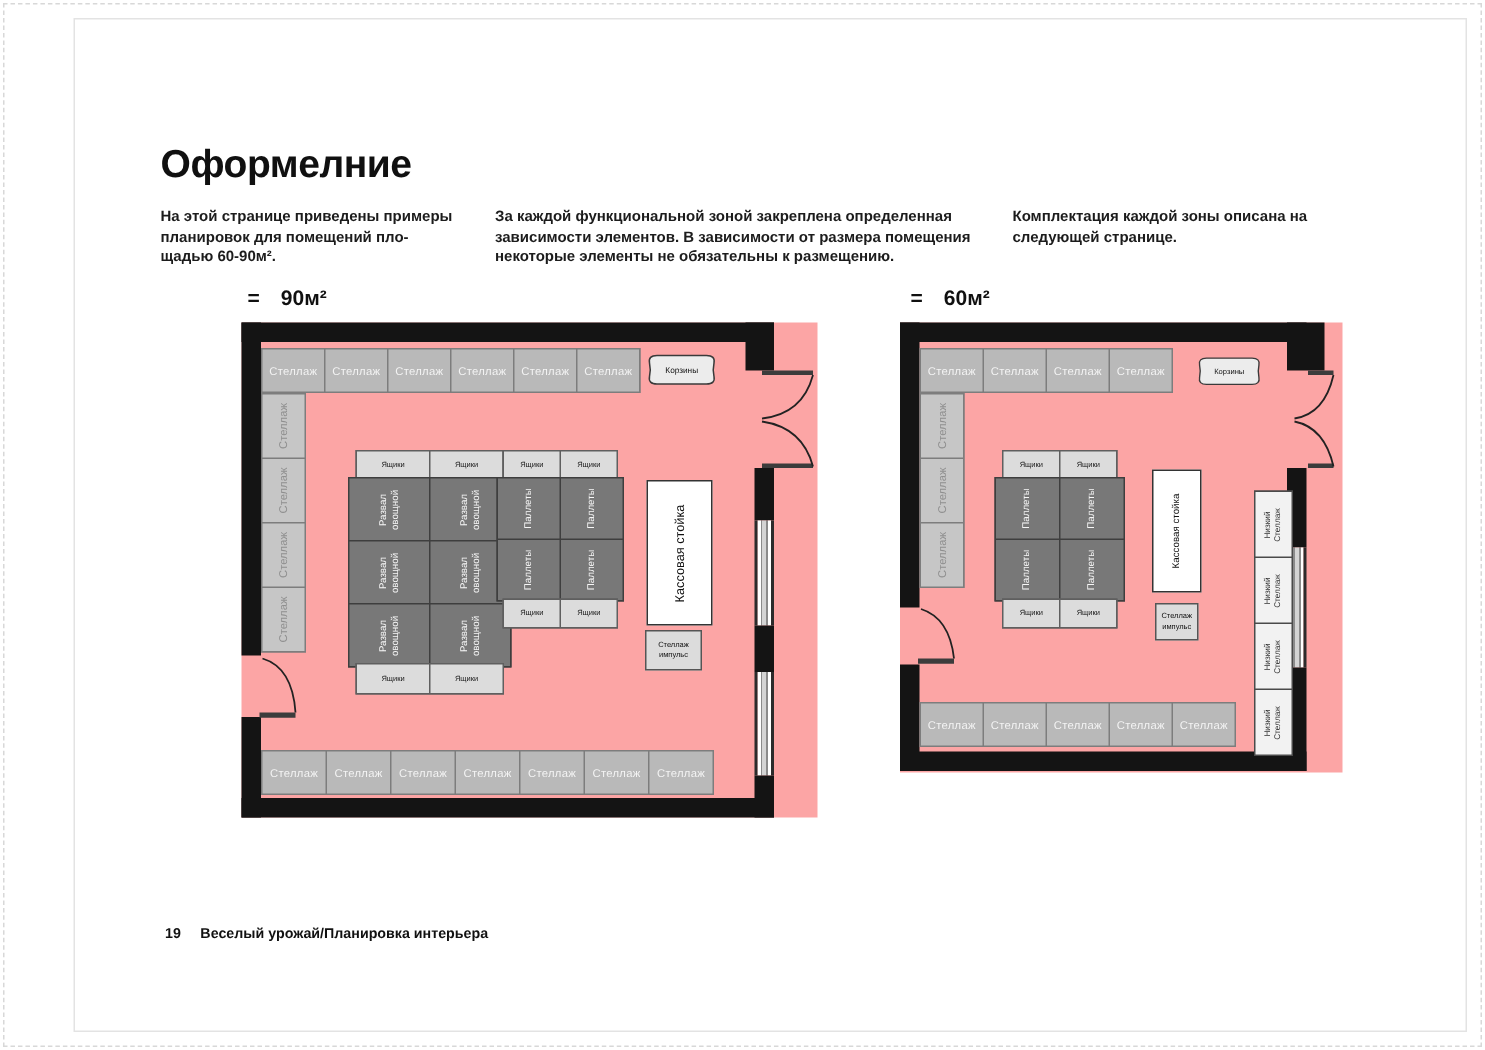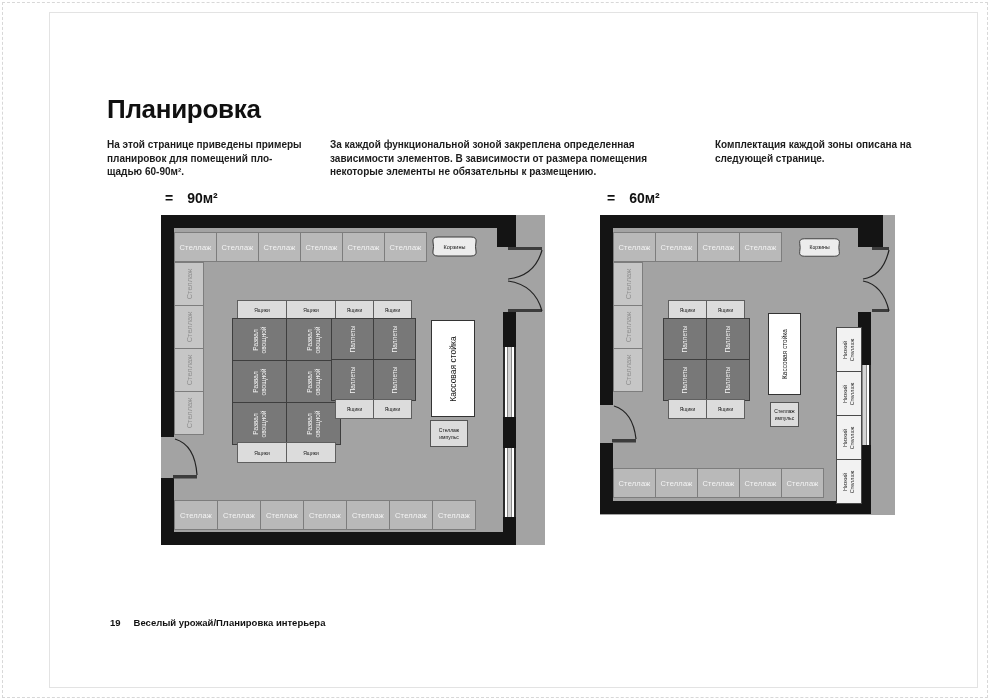--- a/index.html
+++ b/index.html
@@ -3,21 +3,21 @@
 <meta charset="utf-8">
 <style>
   *{margin:0;padding:0;box-sizing:border-box}
   html,body{width:990px;height:700px}
   body{background:#fff;font-family:"Liberation Sans",sans-serif;position:relative;overflow:hidden}
   .dash{position:absolute;inset:2px;border:1px dashed #d8d8d8;pointer-events:none}
   .sheet{position:absolute;left:49px;top:12px;width:929px;height:676px;border:1px solid #e3e3e3;background:#fff}
   .title{position:absolute;left:107px;top:94px;font-size:26px;font-weight:700;color:#101010;letter-spacing:-.3px}
   .para{position:absolute;top:138px;font-size:10px;font-weight:700;color:#1c1c1c;line-height:1.36;white-space:pre-line}
   .area{position:absolute;top:190px;font-size:14px;font-weight:700;color:#101010;display:flex;gap:14px}
-  .plan{position:absolute;background:#a3a3a3}
+  .plan{position:absolute;background:#fca5a5}
   .wall{position:absolute;background:#141414}
   .win{position:absolute;border-left:2px solid #2b2b2b;border-right:2px solid #2b2b2b;
        background:linear-gradient(90deg,#fff 0 2px,#8a8a8a 2px 3px,#d4d4d4 3px 6px,#8a8a8a 6px 7px,#fff 7px 100%)}
   .grid{position:absolute;display:grid;gap:1px}
   .gr-sh,.gr-shv{background:#7d7d7d;border:1px solid #7d7d7d}
   .cell-sh{background:#b9b9b9;color:#f4f4f4;font-size:7.5px;display:flex;align-items:center;justify-content:center;letter-spacing:.2px}
   .cell-shv{background:#c6c6c6;color:#8f8f8f;font-size:7.5px;position:relative}
   .gr-bx{background:#5f5f5f;border:1px solid #5f5f5f}
   .cell-bx{background:#dcdcdc;color:#1a1a1a;font-size:5px;display:flex;align-items:center;justify-content:center}
   .gr-dk{background:#3e3e3e;border:1px solid #3e3e3e}
@@ -33,29 +33,29 @@
   .baskets text{font-size:5.5px;fill:#111}
   .doors{position:absolute;left:0;top:0;overflow:visible}
   .footer{position:absolute;top:617px;left:110px;font-size:9.5px;font-weight:700;color:#111;display:flex;gap:13px}
 </style>
 </head>
 <body>
 
 <div class="dash"></div>
 <div class="sheet"></div>
 
-<div class="title">Планировка</div>
+<div class="title">Оформелние</div>
 
 <div class="para" style="left:107px;width:200px">На этой странице приведены примеры
 планировок для помещений пло-
 щадью 60-90м².</div>
 <div class="para" style="left:330px;width:320px">За каждой функциональной зоной закреплена определенная
 зависимости элементов. В зависимости от размера помещения
 некоторые элементы не обязательны к размещению.</div>
-<div class="para" style="left:715px;width:220px">Комплектация каждой зоны описана на
+<div class="para" style="left:675px;width:220px">Комплектация каждой зоны описана на
 следующей странице.</div>
 
 <div class="area" style="left:165px">
   <span>=</span>
   <span>90м²</span>
 </div>
 <div class="area" style="left:607px">
   <span>=</span>
   <span>60м²</span>
 </div>

